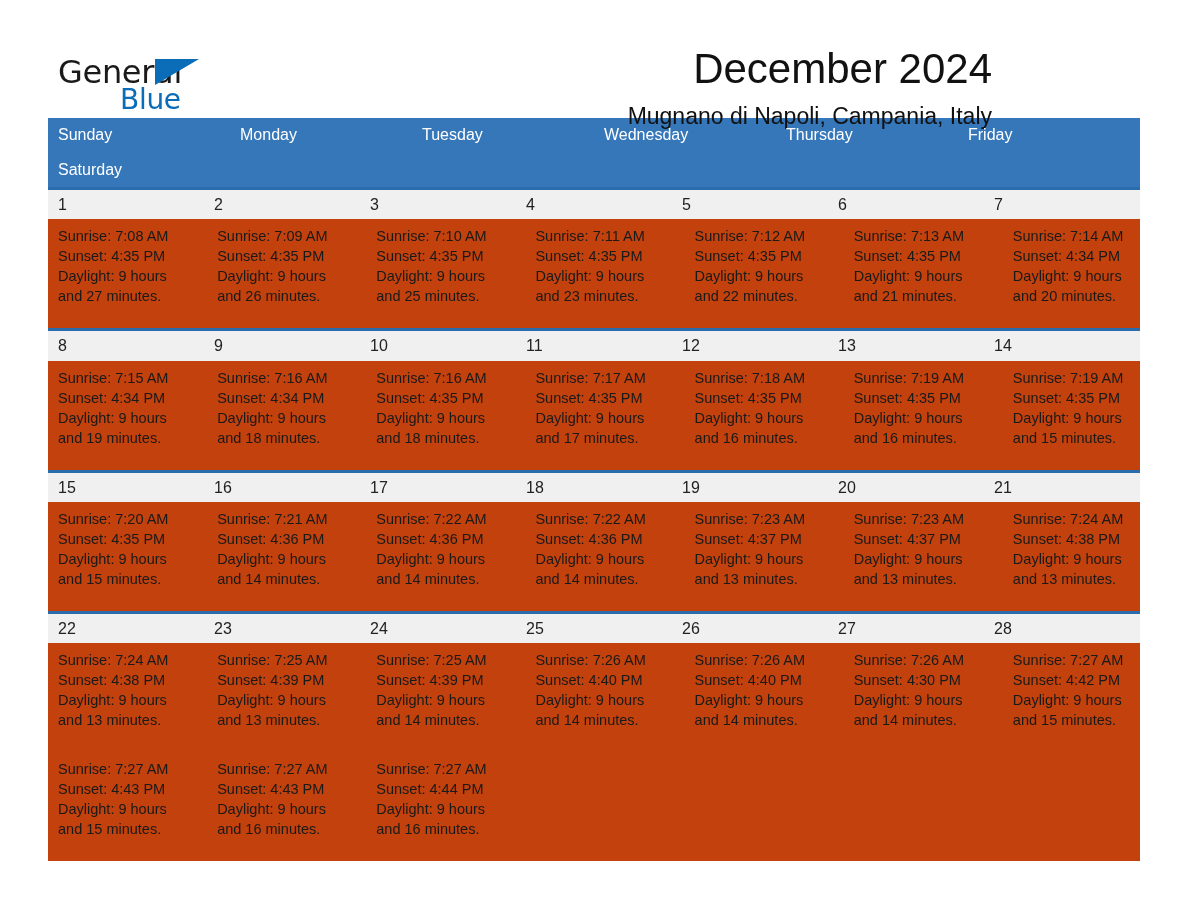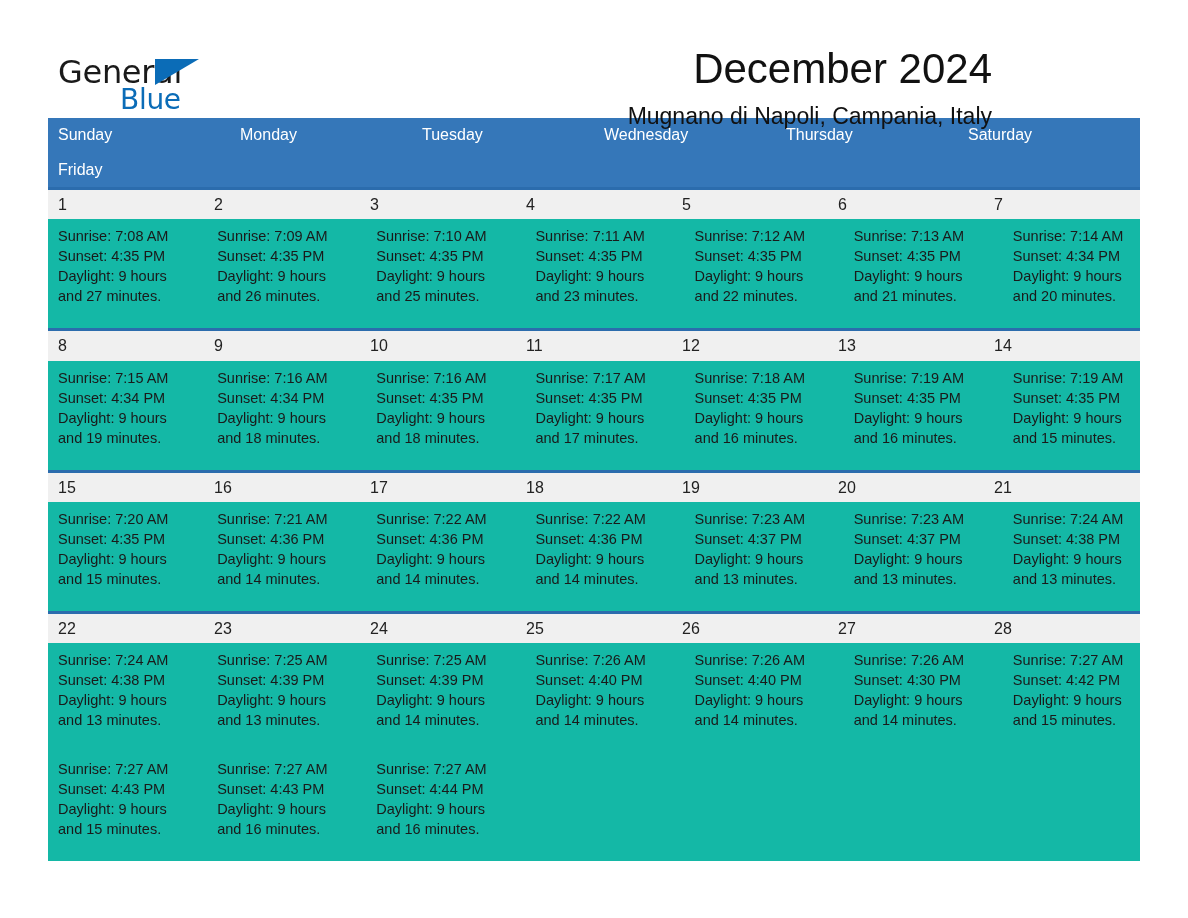--- a/index.html
+++ b/index.html
@@ -127,21 +127,21 @@
     font-size: 16px;
     color: #222222;
     line-height: 1.2;
     box-sizing: border-box;
     min-height: 17px;
   }
 
   .week-details {
     display: grid;
     grid-template-columns: repeat(7, 1fr);
-    background: #14b8a6;
+    background: #c2410c;
     padding-bottom: 9px;
     gap: 22px;
   }
   .detail-cell {
     padding: 7px 8px 0 10px;
     box-sizing: border-box;
     min-height: 100px;
   }
   .detail-line {
     font-size: 14.5px;
@@ -172,22 +172,22 @@
   </div>
 
   <div class="calendar">
 
     <div class="weekday-row">
       <div class="weekday-cell">Sunday</div>
       <div class="weekday-cell">Monday</div>
       <div class="weekday-cell">Tuesday</div>
       <div class="weekday-cell">Wednesday</div>
       <div class="weekday-cell">Thursday</div>
+      <div class="weekday-cell">Friday</div>
       <div class="weekday-cell">Saturday</div>
-      <div class="weekday-cell">Friday</div>
     </div>
 
     <div class="week">
       <div class="week-daynums">
         <div class="daynum-cell">1</div>
         <div class="daynum-cell">2</div>
         <div class="daynum-cell">3</div>
         <div class="daynum-cell">4</div>
         <div class="daynum-cell">5</div>
         <div class="daynum-cell">6</div>

